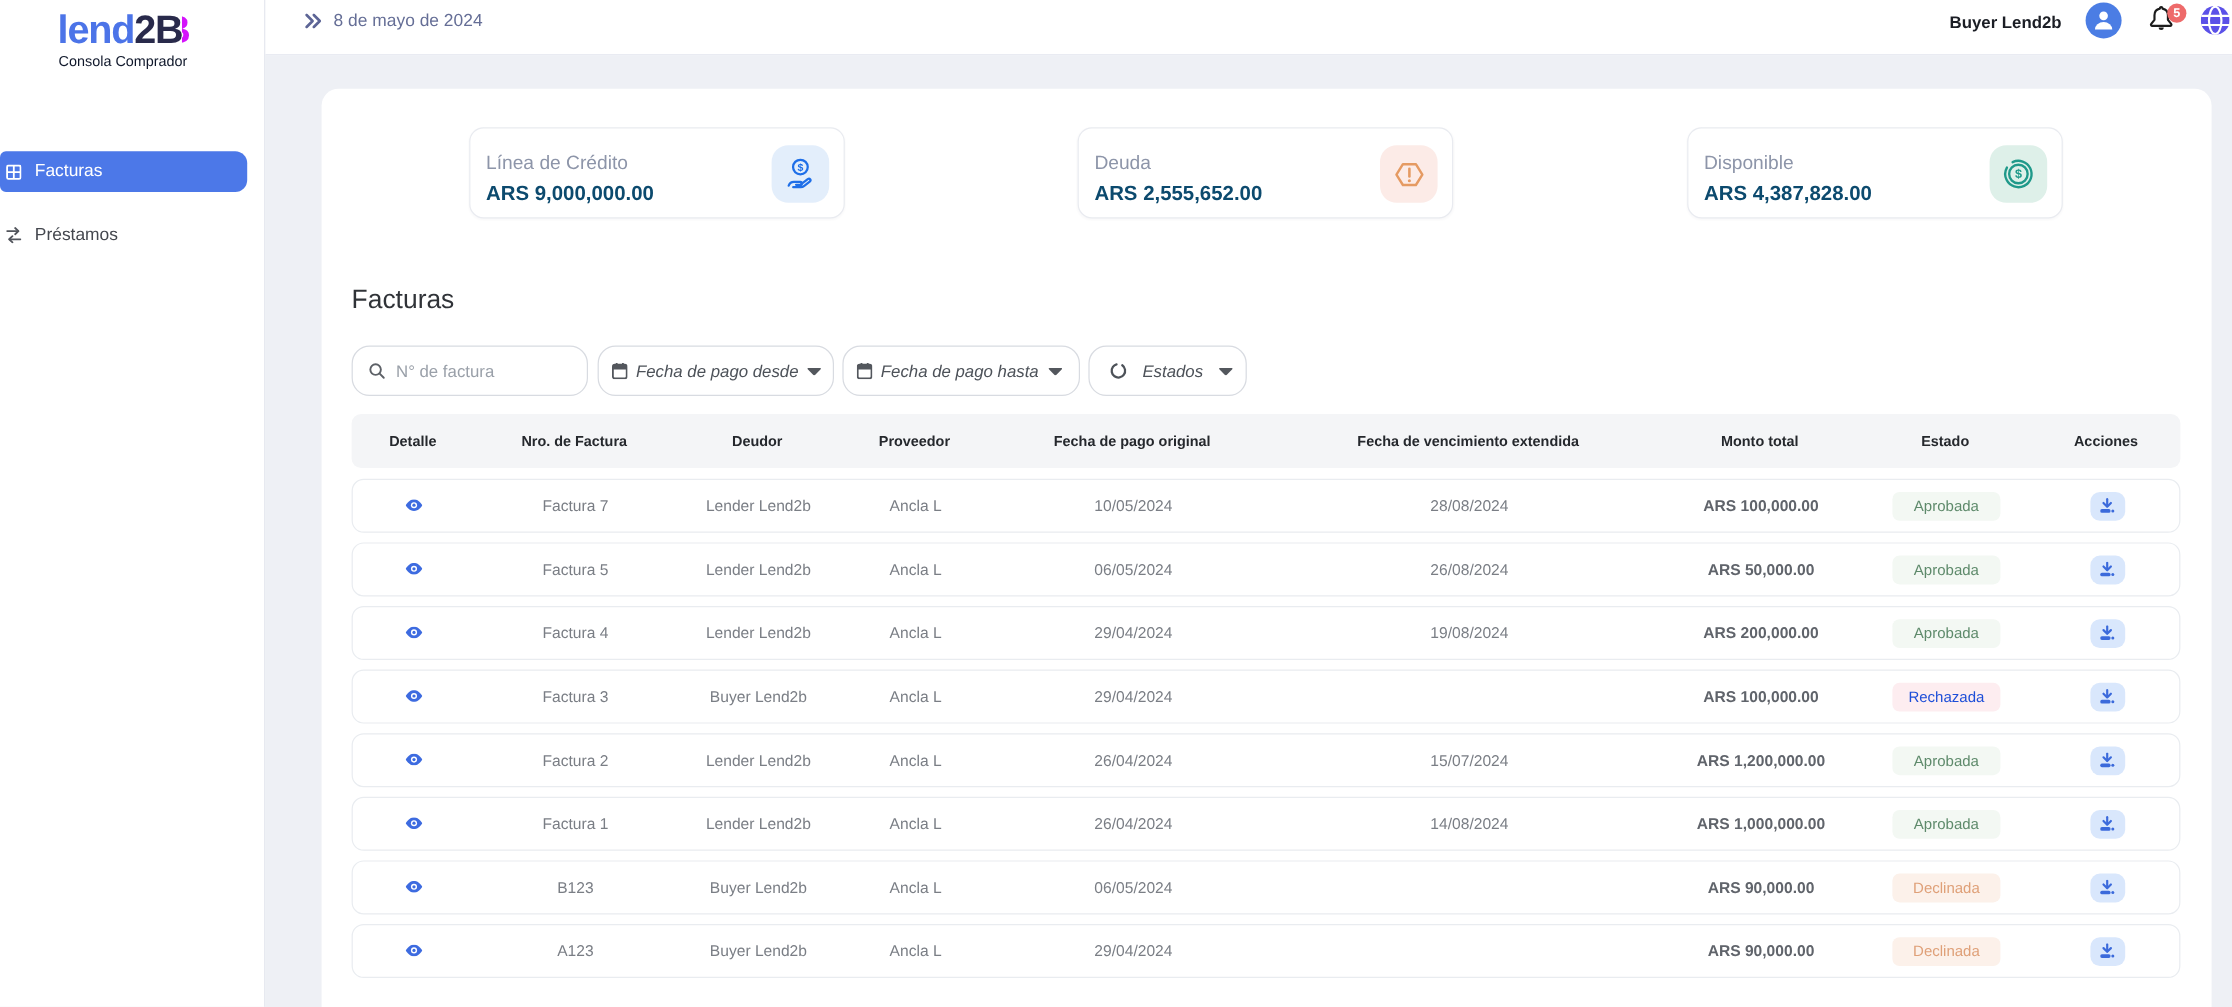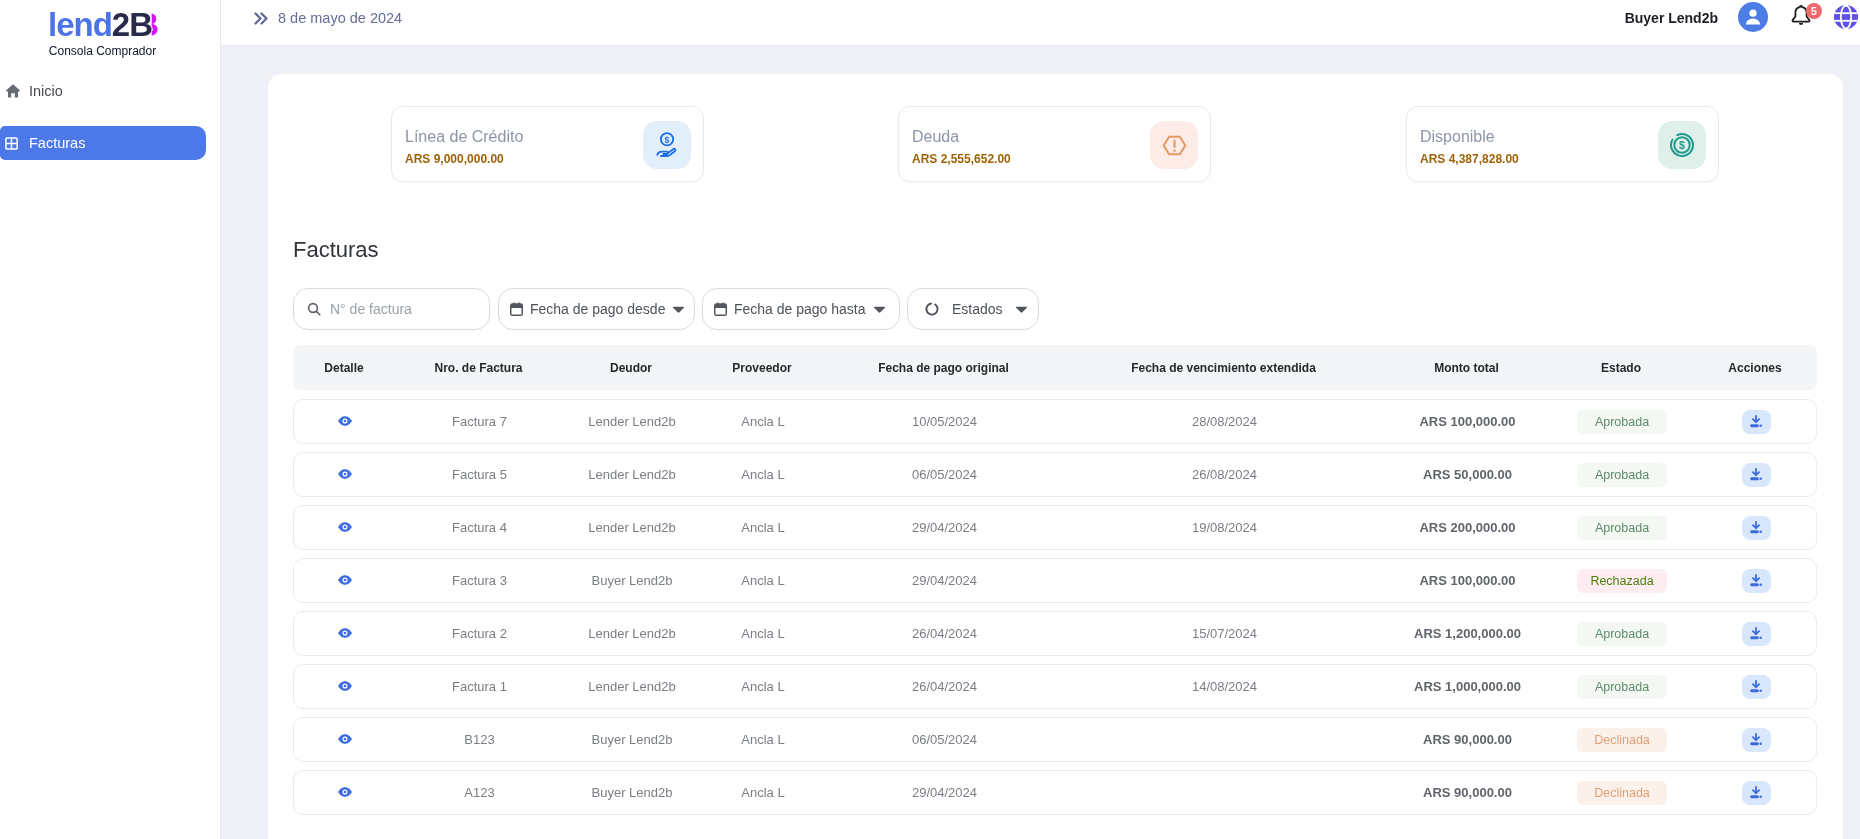--- a/index.html
+++ b/index.html
@@ -27,77 +27,82 @@
 #tb-bell { position:absolute; left:1569px; top:4px; }
 #tb-badge { position:absolute; left:1585px; top:3px; width:16px; height:16px; border-radius:50%; background:#ee6a6a; color:#fff; font-size:10.5px; font-weight:bold; text-align:center; line-height:16px; }
 #tb-globe { position:absolute; left:1613px; top:5px; }
 
 
 #card { position:absolute; left:268px; top:74px; width:1575px; height:790px; background:#fff; border-radius:14px; }
 
 
 .stat { position:absolute; top:32px; width:313px; height:76px; background:#fff; border:1px solid #e9ebf0; border-radius:12px; box-shadow:0 1px 2px rgba(40,50,80,.04);padding-left:40px; }
 .stat .t { position:absolute; left:13px; top:21px; font-size:16px; color:#8d95a9; }
-.stat .v { position:absolute; left:13px; top:45px; font-size:12px; font-weight:bold; color:#a16207; }
+.stat .v { position:absolute; left:13px; top:45px; font-size:17px; font-weight:bold; color:#0c4a6e; }
 .stat .ic { position:absolute; right:12px; top:14px; width:48px; height:48px; border-radius:14px; display:flex; align-items:center; justify-content:center; }
 
 
 #h-fact { position:absolute; left:25px; top:163px; font-size:22px; font-weight:500; color:#303338; }
 
 
 .pill { position:absolute; top:214px; height:42px; border:1px solid #d8dbe1; border-radius:15px; background:#fff; display:flex; align-items:center; font-size:14px; color:#4d5259; }
 #f-search { left:25px; width:197px; }
 #f-search .ph { color:#9aa0a9; margin-left:9px; }
 #f-desde { left:230px; width:197px; }
 #f-hasta { left:434px; width:198px; }
 #f-estados { left:639px; width:132px; }
 .pill .picon { margin-left:11px; display:flex; }
-.pill .ptxt { margin-left:7px; }
+.pill .ptxt { margin-left:7px;font-style:italic; }
 .pill .caret { margin-left:7px; display:flex; }
 
 
 #thead { position:absolute; left:25px; top:271px; width:1524px; height:45px; background:#f4f5f7; border-radius:8px; display:flex; align-items:center; font-size:12px; font-weight:bold; color:#25282d; }
 .trow { position:absolute; left:25px; width:1524px; height:45px; background:#fff; border:1px solid #e9ecf0; border-radius:10px; display:flex; align-items:center; font-size:13px; color:#7a7e85; }
 .c { text-align:center; flex:none; }
 .c1 { width:102px; } .c2 { width:167px; } .c3 { width:138px; } .c4 { width:124px; }
 .c5 { width:239px; } .c6 { width:321px; } .c7 { width:165px; } .c8 { width:144px; } .c9 { width:124px; }
 .monto { font-weight:bold; color:#60646b; }
 .badge { display:inline-block; width:90px; height:24px; line-height:24px; border-radius:6px; font-size:12.5px; font-weight:500; }
 .b-apr { background:#f3f8f3; color:#5e8a6b; }
-.b-rec { background:#fdedf0; color:#4d7c0f; }
+.b-rec { background:#fdedf0; color:#1d4ed8; }
 .b-dec { background:#fcf1ea; color:#dfa078; }
 .dlbtn { display:inline-flex; width:29px; height:24px; border-radius:8px; background:#d9e7fc; align-items:center; justify-content:center; }
 </style>
 </head>
 <body>
 
 <div id="sidebar">
   <div id="logo"><span class="blue">lend</span><span class="dark">2</span><span class="bwrap"><span class="bmag">B</span><span class="bdark">B</span></span></div>
   <div id="subtitle">Consola Comprador</div>
 
-  <div class="menu-item" style="top:74px;">
-    <span class="mi-icon">
-      <svg width="16" height="16" viewBox="0 0 16 16">
-          <path d="M8 1.2 L15 7.4 L13.6 8.9 L13 8.4 V14.5 H9.8 V10.2 H6.2 V14.5 H3 V8.4 L2.4 8.9 L1 7.4 Z" fill="#666b74"></path>
-        </svg>
-    </span>Inicio
-  </div>
 
   <div class="menu-item" id="mi-facturas" style="top:126px;">
     <span class="mi-icon">
       <svg width="13" height="13" viewBox="0 0 13 13">
           <g fill="none" stroke="#fff" stroke-width="1.5">
             <rect x="0.9" y="0.9" width="11.2" height="11.2" rx="1.2"></rect>
             <line x1="6.5" y1="0.9" x2="6.5" y2="12.1"></line>
             <line x1="0.9" y1="6.5" x2="12.1" y2="6.5"></line>
           </g>
         </svg>
     </span>Facturas
   </div>
 
+  <div class="menu-item" style="top:179px;">
+    <span class="mi-icon">
+      <svg width="13" height="14" viewBox="0 0 13 14">
+          <g fill="none" stroke="#52555c" stroke-width="1.5" stroke-linecap="round" stroke-linejoin="round">
+            <path d="M1 3.6 H10"></path>
+            <path d="M7.6 1 L10.4 3.6 L7.6 6.2"></path>
+            <path d="M12 10.4 H3"></path>
+            <path d="M5.4 7.8 L2.6 10.4 L5.4 13"></path>
+          </g>
+        </svg>
+    </span>Préstamos
+  </div>
 </div>
 
 <div id="topbar">
   <span id="tb-chev">
     <svg width="14" height="13" viewBox="0 0 14 13">
         <g fill="none" stroke="#5d6596" stroke-width="2.2" stroke-linecap="round" stroke-linejoin="round">
           <path d="M1.5 1.5 L6.5 6.5 L1.5 11.5"></path>
           <path d="M7.5 1.5 L12.5 6.5 L7.5 11.5"></path>
         </g>
       </svg>

